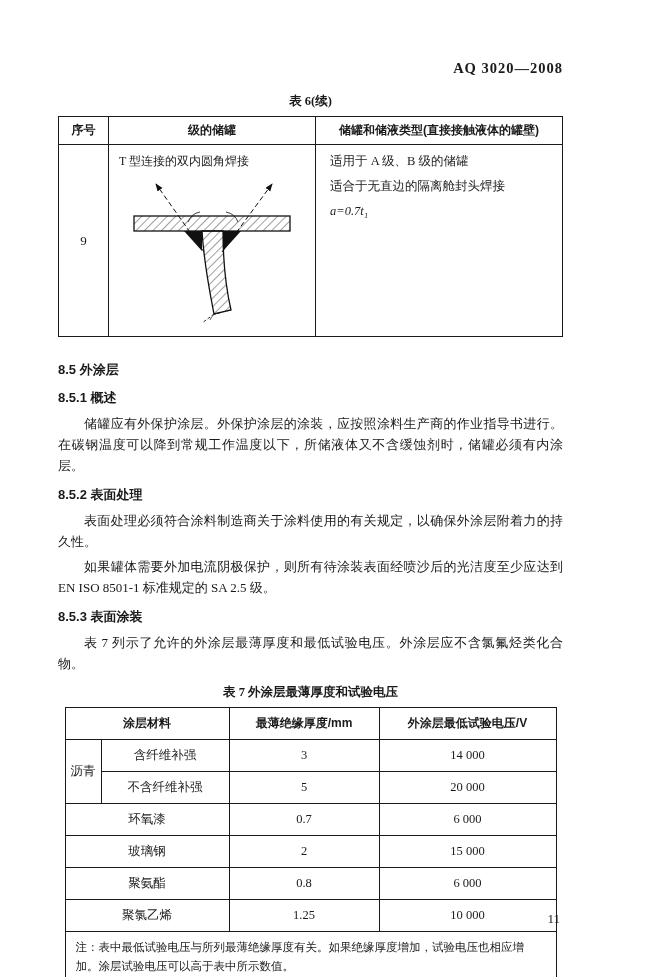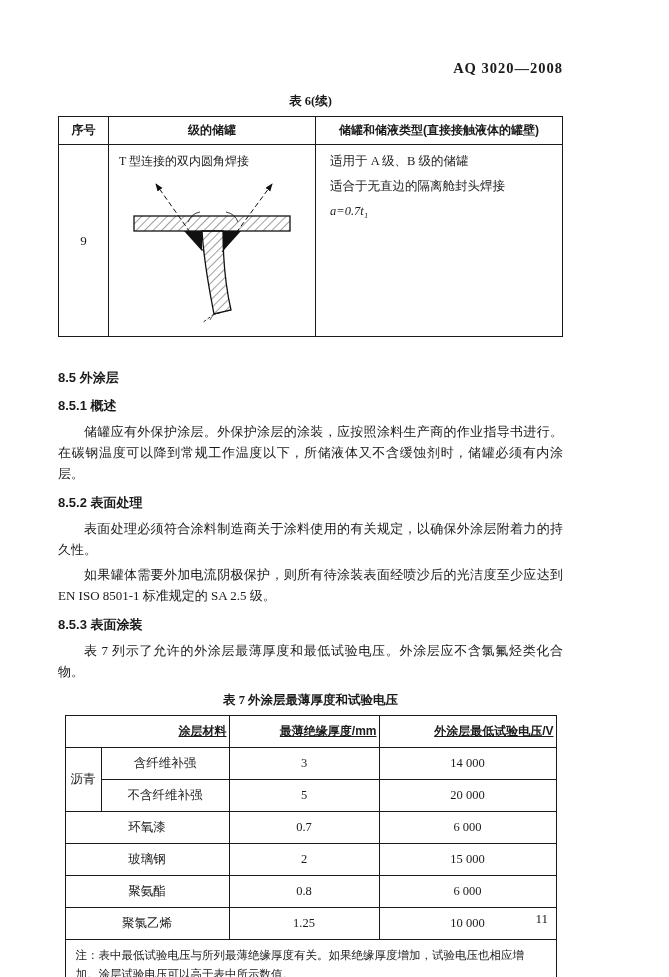--- a/index.html
+++ b/index.html
@@ -22,36 +22,36 @@
   .t6 td { font-size:12.5px; vertical-align:top; }
   .t6 .cell-no { text-align:center; vertical-align:middle; font-size:13px; }
   .t6 .cell-joint { padding:8px 6px 4px 10px; }
   .joint-label { display:block; font-size:12px; margin-bottom:2px; }
   .diagram-wrap { text-align:center; }
   .t6 .cell-usage { padding:4px 10px 6px 14px; line-height:2.0; font-size:12.5px; }
   .formula { font-style:italic; font-family:"Liberation Serif", serif; }
 
   
   .hd { font-family:"Liberation Sans", sans-serif; font-weight:bold; font-size:13px; margin:10px 0 6px 0; }
-  .hd-major { margin-top:32px; }
+  .hd-major { margin-top:24px; }
   p.body { font-size:13px; line-height:1.62; text-align:justify; text-indent:2em; margin:4px 0; }
 
   
   .t7-wrap { width:492px; margin:2px auto 0 auto; }
   .t7 { width:492px; table-layout:fixed; }
-  .t7 th { font-family:"Liberation Sans", sans-serif; font-weight:bold; font-size:12px; padding:7px 2px; text-align:right;text-decoration:underline; }
+  .t7 th { font-family:"Liberation Sans", sans-serif; font-weight:bold; font-size:12px; padding:7px 2px; text-align:center; }
   .t7 td { font-size:12.5px; text-align:center; vertical-align:middle; padding:7px 4px; }
   .t7 .col-a { width:36px; }
   .t7 .col-b { width:128px; }
   .t7 .col-c { width:150px; }
   .t7 .note-cell { text-align:left; font-size:11.5px; line-height:1.6; padding:6px 10px; }
 
   .sec9 { margin-top:16px; }
 
-  .page-number { position:absolute; right:72px; bottom:50px; font-size:13px; }
+  .page-number { position:absolute; right:60px; bottom:50px; font-size:13px; }
 </style>
 </head>
 <body>
 
 <div class="page">
 
   <div class="doc-code">AQ 3020—2008</div>
 
   <div class="tbl-title">表 6(续)</div>
 

